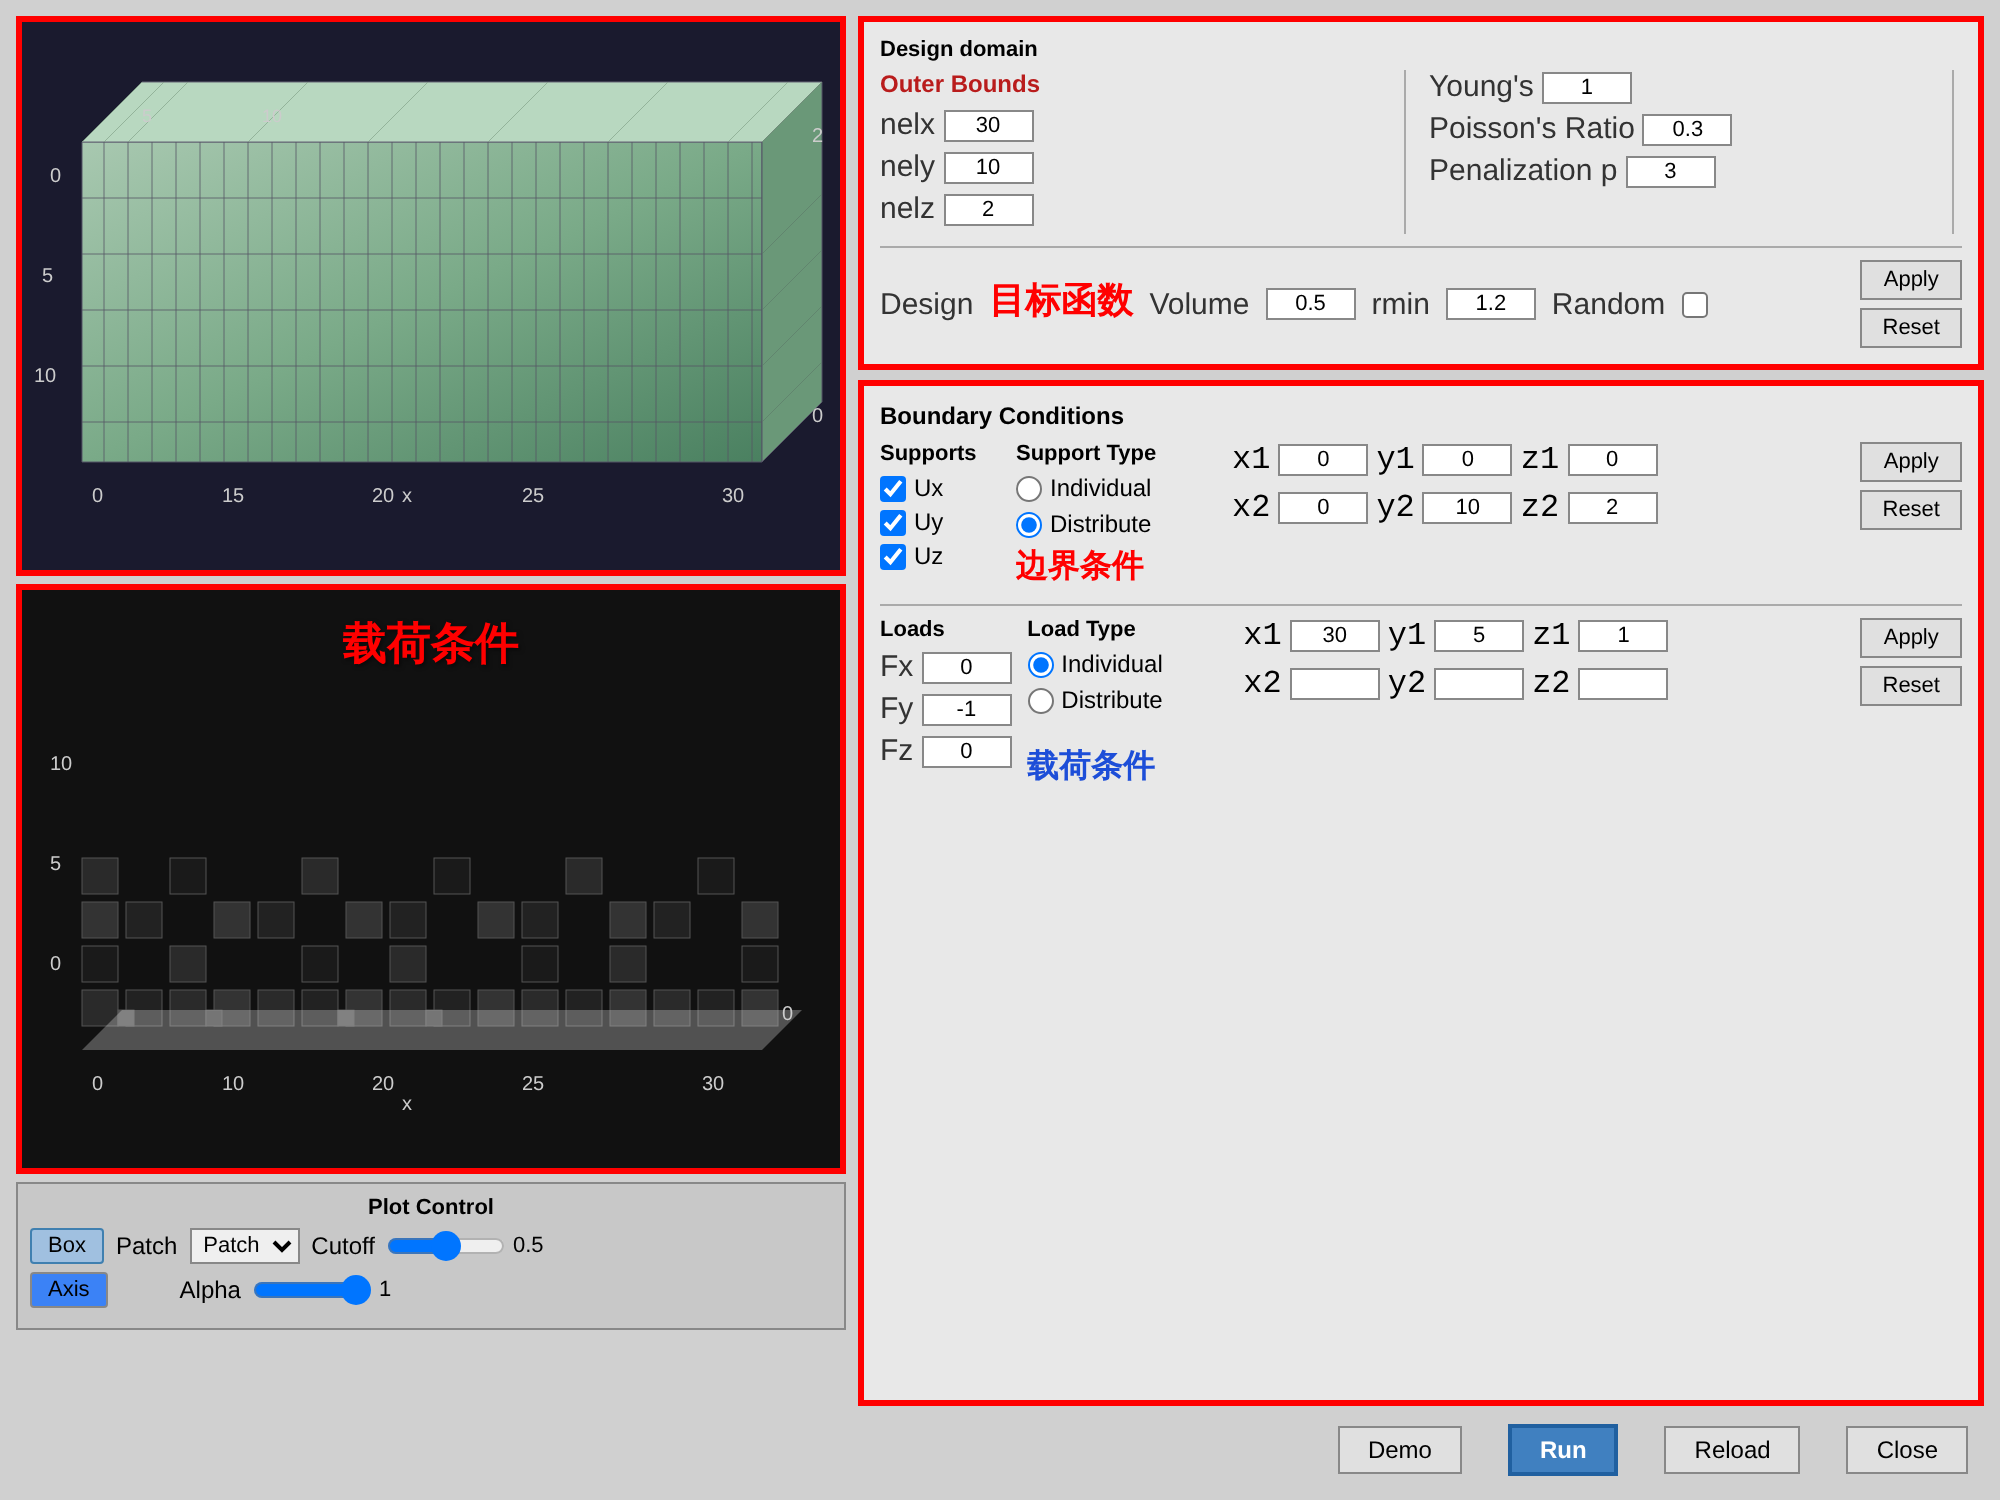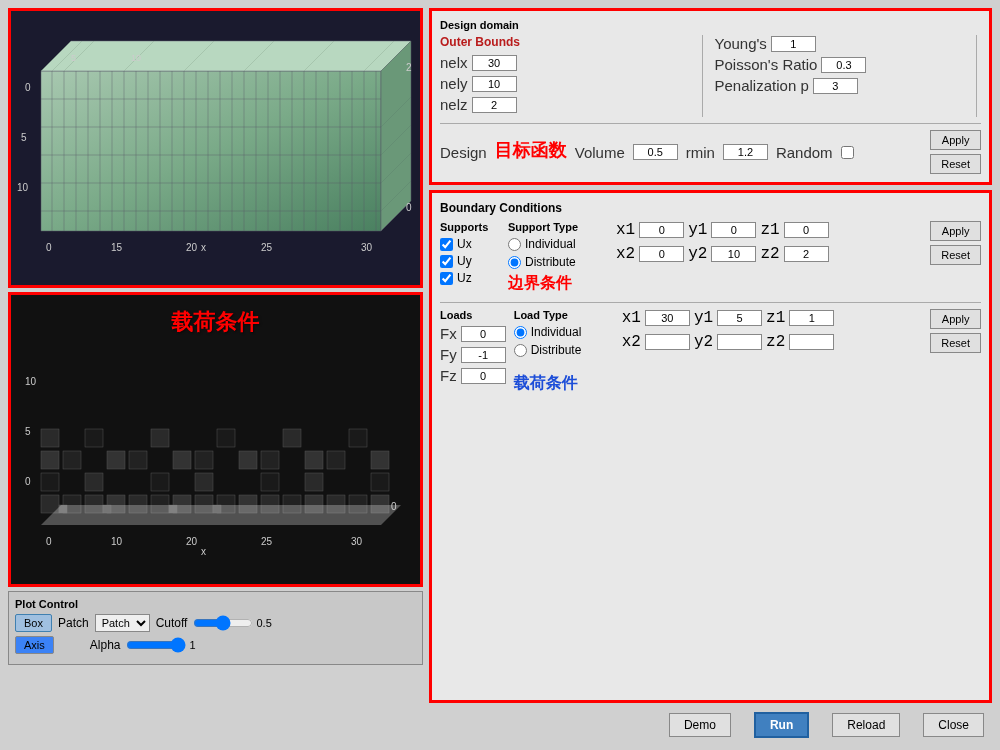--- a/index.html
+++ b/index.html
@@ -60,20 +60,21 @@
     }
     .plot-control-box {
       border: 1px solid #888;
       background: #c8c8c8;
       padding: 6px;
     }
     .plot-control-title {
       font-weight: bold;
       font-size: 11px;
       margin-bottom: 4px;
+      text-align: center;
     }
     .plot-control-row {
       display: flex;
       align-items: center;
       gap: 6px;
       margin-bottom: 4px;
     }
     .btn-small {
       padding: 2px 8px;
       background: #3b82f6;

